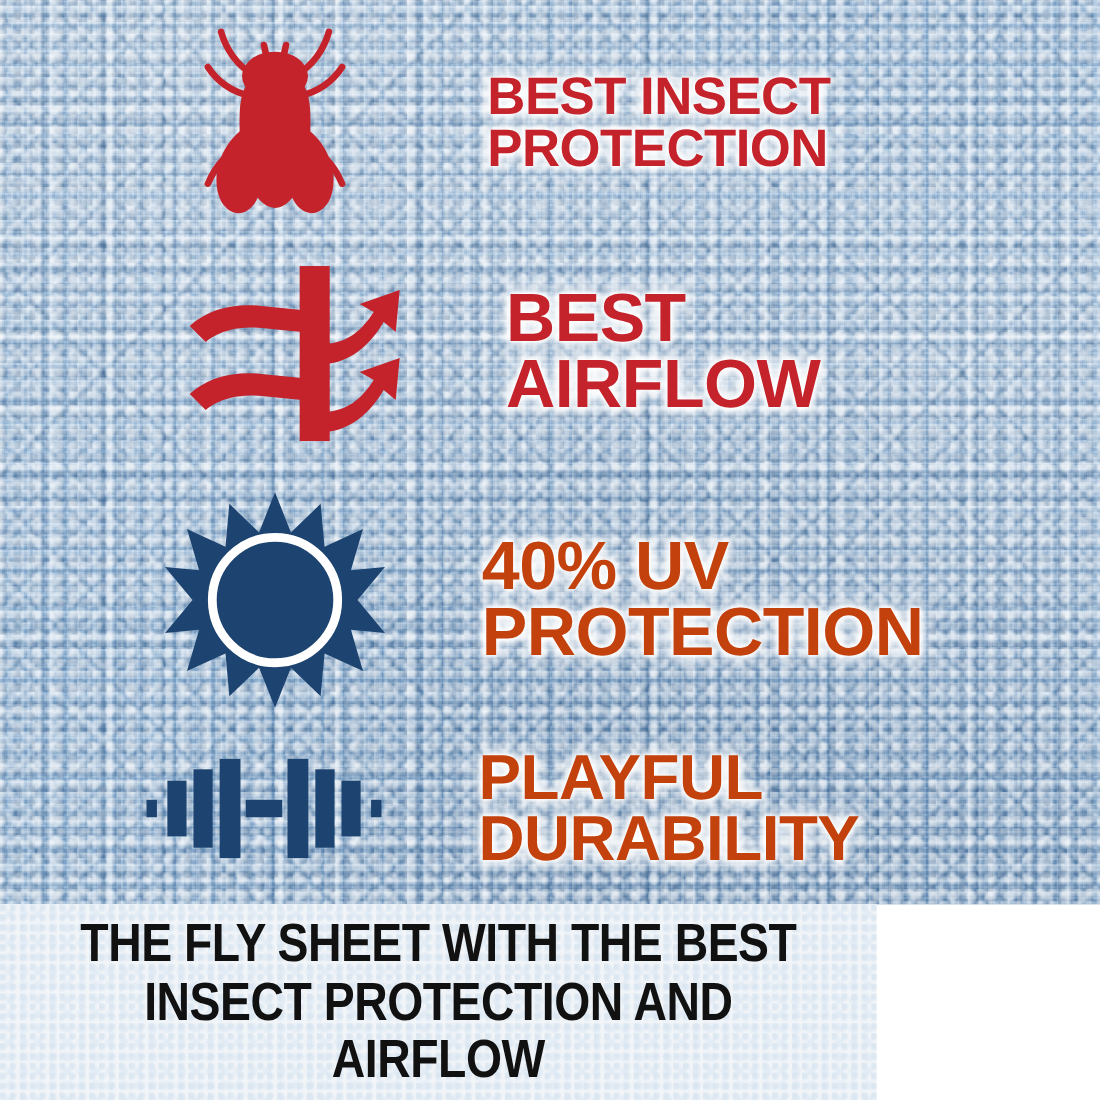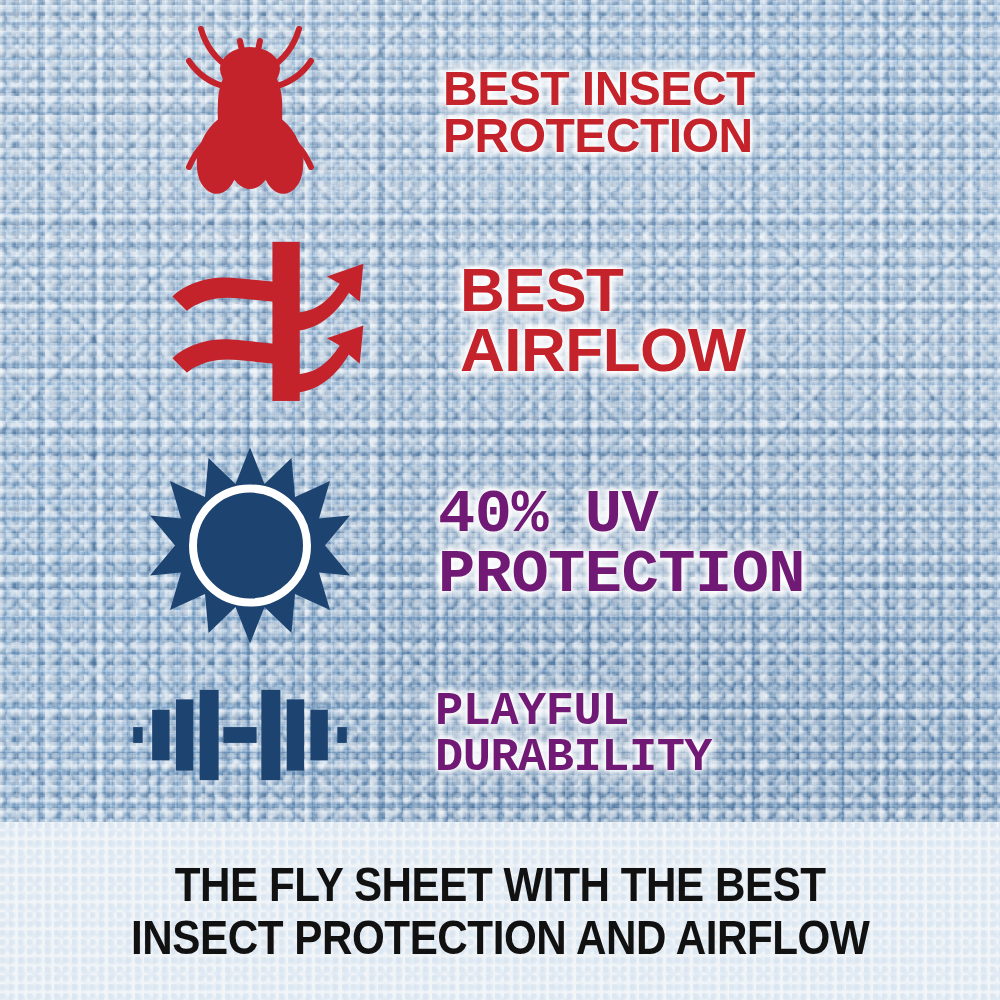--- a/index.html
+++ b/index.html
@@ -88,33 +88,32 @@
     letter-spacing: -0.5px;
     white-space: pre-line;
   }
   .headline.red {
     color: #C5232B;
     text-shadow:
       0 0 6px #ffffff, 0 0 6px #ffffff, 0 0 10px #ffffff,
       0 0 14px rgba(255,255,255,0.95), 0 0 18px rgba(255,255,255,0.8);
   }
   .headline.navy {
-    color: #701a75;
+    color: #c2410c;
     text-shadow:
       0 0 6px #ffffff, 0 0 6px #ffffff, 0 0 10px #ffffff,
       0 0 14px rgba(255,255,255,0.95), 0 0 18px rgba(255,255,255,0.8);
-    font-family: Liberation Mono, monospace;
   }
 
   
   #caption-band {
     position: absolute;
     left: 0;
     top: 822px;
-    width: 1000px;
+    width: 797px;
     height: 178px;
     background: #f2f5f8;
     background-image:
       radial-gradient(circle at 25% 35%, rgba(215,228,240,0.8) 0 2px, rgba(255,255,255,0) 5px),
       radial-gradient(circle at 70% 70%, rgba(220,232,244,0.7) 0 2px, rgba(255,255,255,0) 6px);
     background-size: 9px 9px, 13px 13px;
     display: flex;
     align-items: center;
     justify-content: center;
   }
@@ -235,21 +234,21 @@
           <rect x="118" y="55" width="42" height="20"></rect>
 
           <rect x="166" y="8" width="24" height="114"></rect>
           <rect x="198" y="20" width="22" height="90"></rect>
           <rect x="228" y="33" width="22" height="64"></rect>
           <rect x="262" y="55" width="12" height="20"></rect>
         </g>
       </svg>
     </div>
     <div class="text-cell" style="padding-left:85px;">
-      <p class="headline navy" style="font-size:47px;">PLAYFUL
+      <p class="headline navy" style="font-size:58px;">PLAYFUL
 DURABILITY</p>
     </div>
   </div>
 
   <div id="caption-band">
     <p id="caption-text">THE FLY SHEET WITH THE BEST
 INSECT PROTECTION AND AIRFLOW</p>
   </div>
 
 </div>

